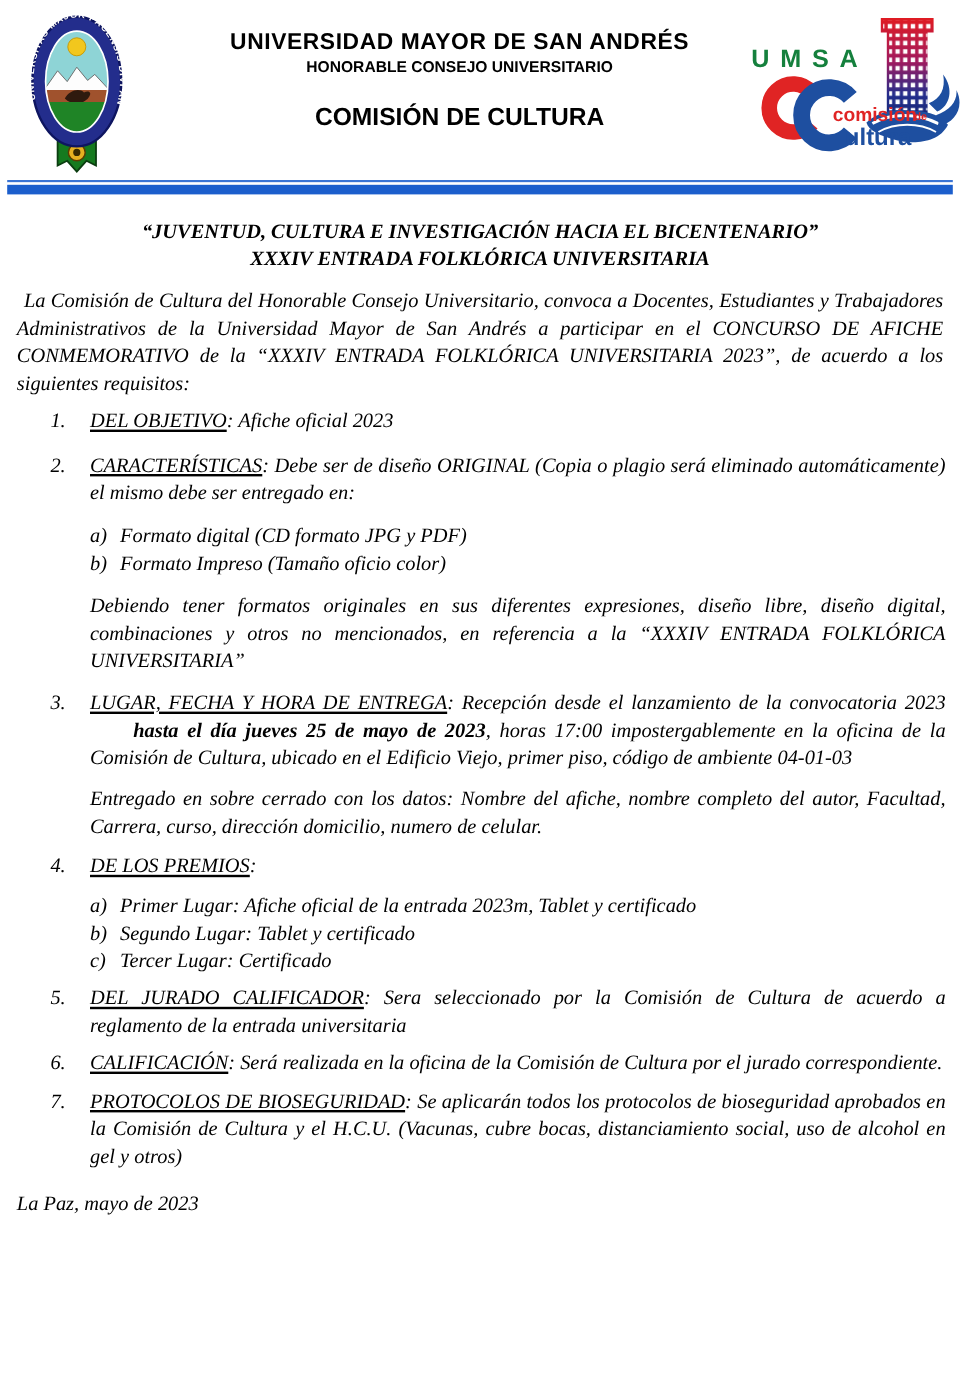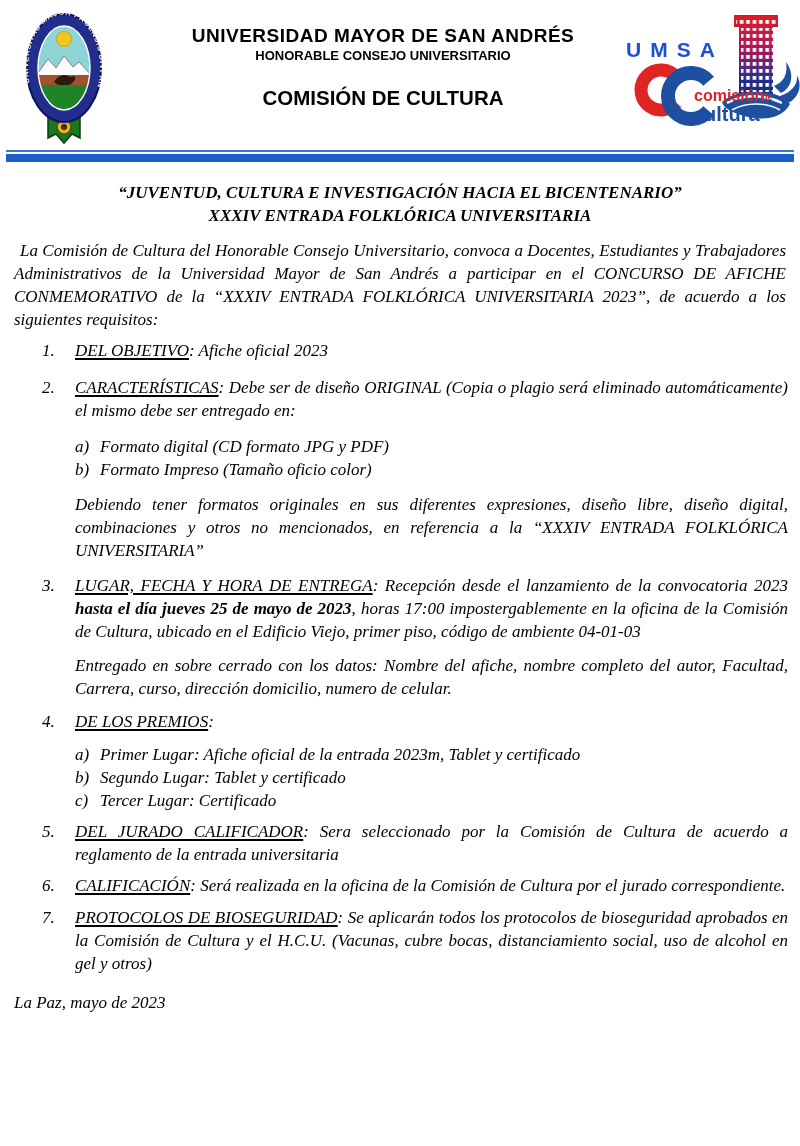--- a/index.html
+++ b/index.html
@@ -10,41 +10,41 @@
   .hdr{position:relative;height:150px;font-style:normal;}
   .crest{position:absolute;left:16px;top:6px;}
   .hdr-titles{position:absolute;left:128px;top:26px;width:510px;text-align:center;
               font-family:"Liberation Sans",sans-serif;font-weight:bold;line-height:1.08;}
   .hdr-l1{font-size:19px;letter-spacing:0.5px;}
   .hdr-l2{font-size:13px;margin-top:2px;}
   .hdr-l3{font-size:20.5px;margin-top:24px;}
 
   .brand{position:absolute;left:616px;top:12px;width:184px;height:128px;}
   .brand-umsa{position:absolute;left:10px;top:26px;font-family:"Liberation Sans",sans-serif;
-              font-weight:bold;font-size:21px;letter-spacing:9px;color:#1d4ed8;z-index:3;}
+              font-weight:bold;font-size:21px;letter-spacing:9px;color:#15803d;z-index:3;}
   .brand-building{position:absolute;right:0;top:0;z-index:1;}
   .brand-cc{position:absolute;left:18px;top:42px;z-index:2;}
 
   
   .rule{margin:0 6px;}
   .rule .r1{height:2px;background:#3a74d4;}
   .rule .r2{height:2px;background:#ffffff;}
   .rule .r3{height:8px;background:#1b5ecc;}
 
   
   .doc{padding:0 12px;font-size:17px;line-height:23px;}
   .title-block{margin-top:19px;text-align:center;font-weight:bold;}
   .title-sub{margin-top:12px;text-align:center;font-weight:bold;}
   .intro{margin:12px 2px 0 2px;text-align:justify;text-indent:6px;}
 
   .list{margin-top:8px;}
   .item{position:relative;padding-left:63px;text-align:justify;}
   .item .num{position:absolute;left:30px;top:0;}
   .ih{font-weight:normal;text-decoration:underline;text-decoration-thickness:1.5px;text-underline-offset:2px;}
-  .b{font-weight:bold;}
+  .b{font-weight:bold;margin-left:36px;}
   .sub{position:relative;padding-left:88px;text-align:justify;}
   .sub .lbl{position:absolute;left:63px;top:0;}
   .note{padding-left:63px;text-align:justify;}
 
   .mb-a{margin-bottom:14px;} .mb-b{margin-bottom:13px;} .mb-c{margin-bottom:12px;}
   .mb-d{margin-bottom:11px;} .mb-e{margin-bottom:10px;} .mb-f{margin-bottom:8px;}
   .mb-g{margin-bottom:9px;}
 
   .dateline{margin-top:16px;padding-left:2px;}
   .doc-footer{position:absolute;top:1182px;left:0;width:100%;text-align:center;

